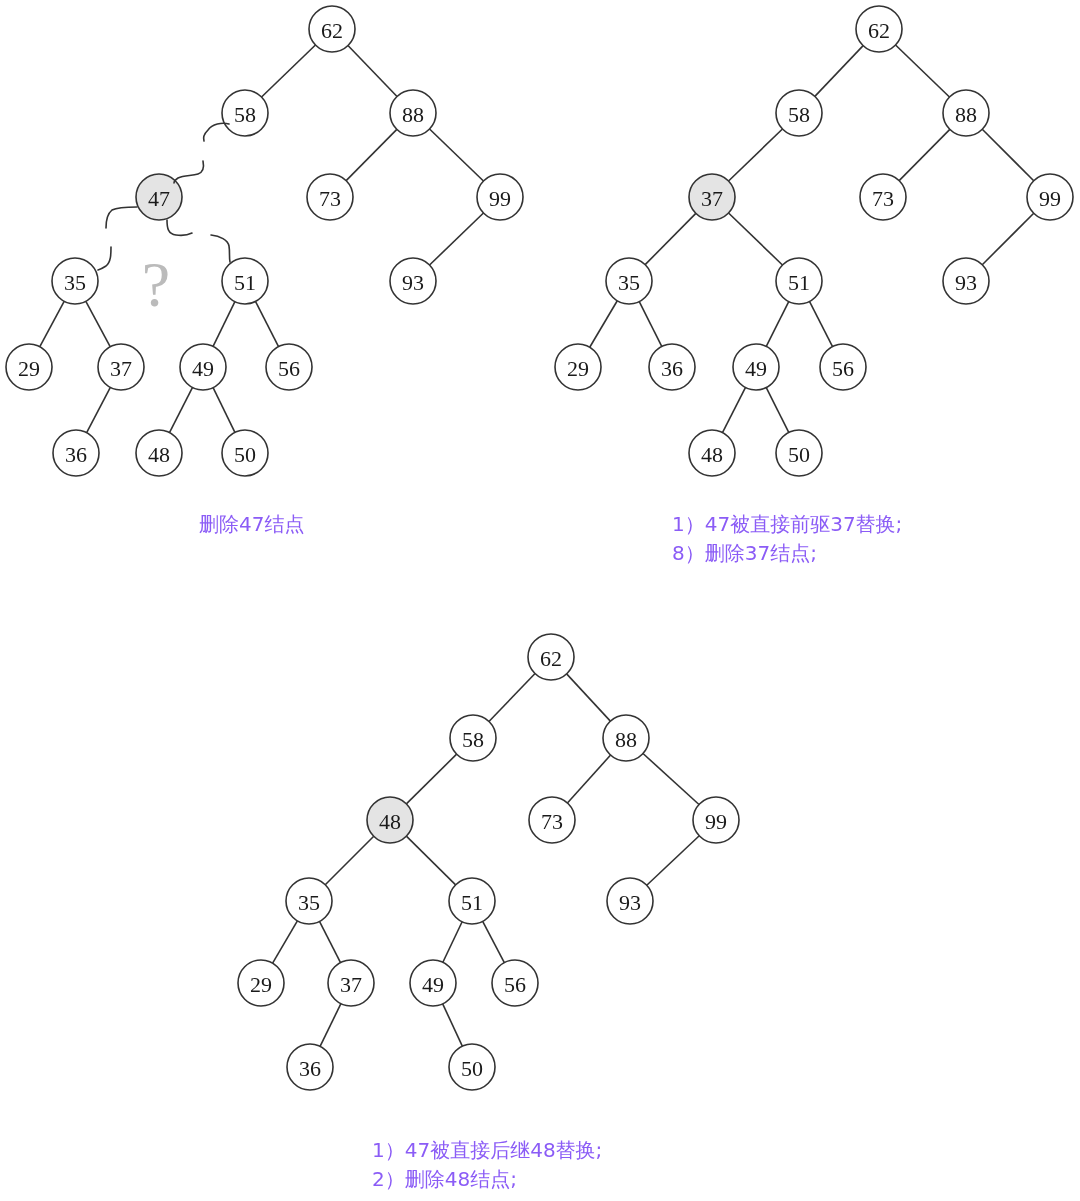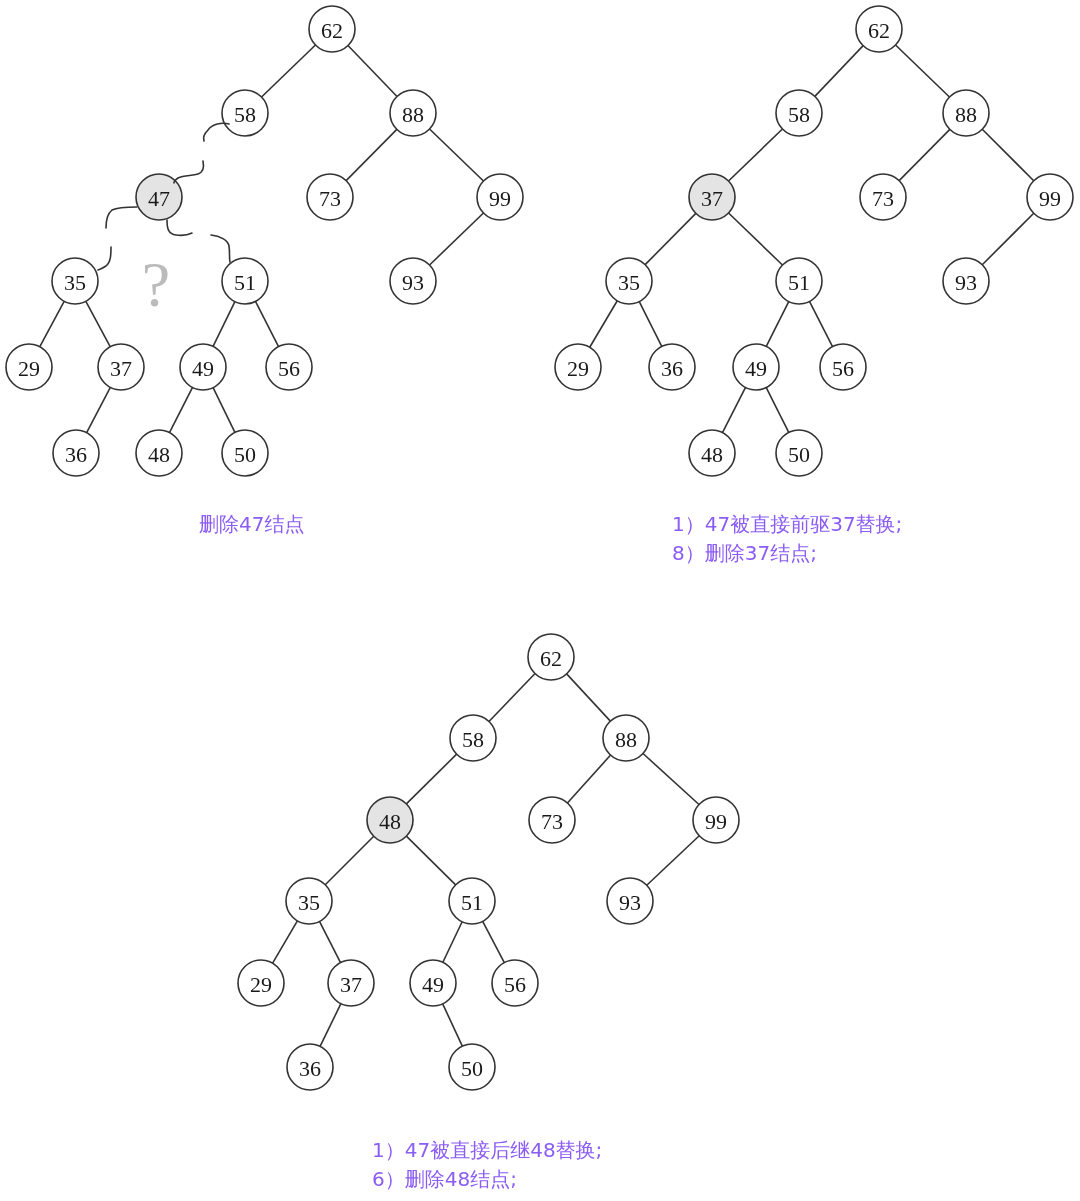--- a/index.html
+++ b/index.html
@@ -262,14 +262,14 @@
   <div>删除47结点</div>
 </div>
 
 <div class="caption" style="left:672px; top:510px;">
   <div>1）47被直接前驱37替换;</div>
   <div>8）删除37结点;</div>
 </div>
 
 <div class="caption" style="left:352px; top:1136px;margin-left:20px;">
   <div>1）47被直接后继48替换;</div>
-  <div>6）删除48结点;</div>
+  <div>2）删除48结点;</div>
 </div>
 
 </body></html>

